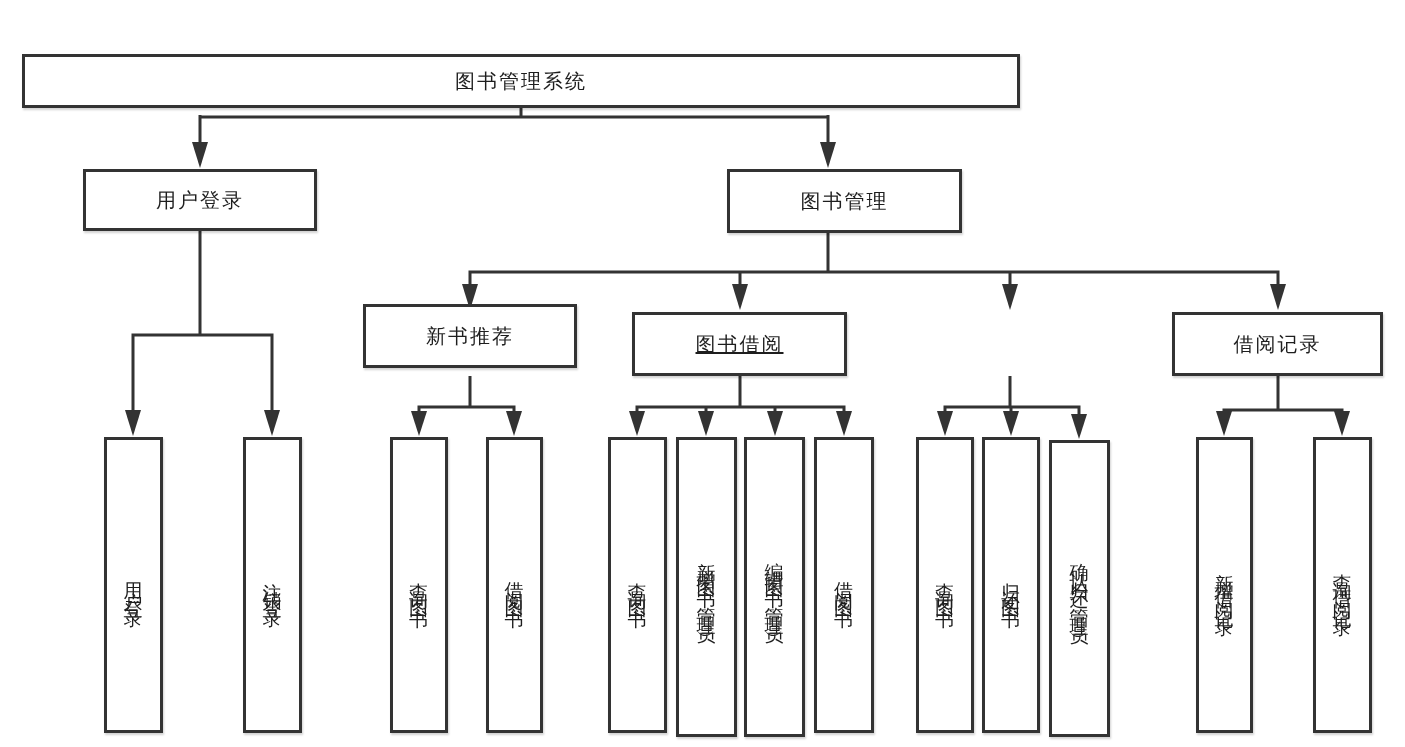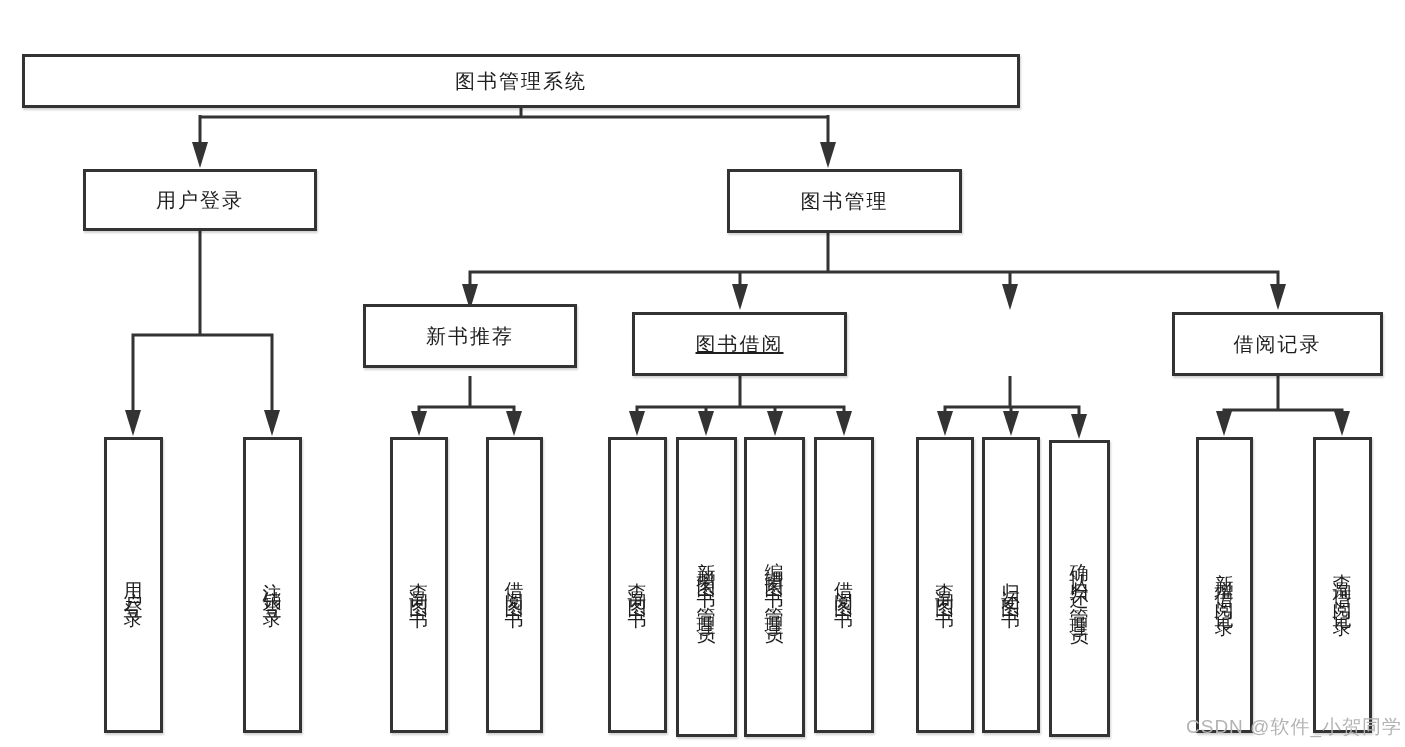--- a/index.html
+++ b/index.html
@@ -147,15 +147,14 @@
     <span class="vlabel">确认归还（管理员）</span>
   </div>
 
   <div class="box vbox" style="left:1196px;top:437px;width:57px;height:296px;">
     <span class="vlabel">新增借阅记录</span>
   </div>
   <div class="box vbox" style="left:1313px;top:437px;width:59px;height:296px;">
     <span class="vlabel">查询借阅记录</span>
   </div>
 
-  <div class="watermark">CSDN @软件_小贺同学</div>
 
 </div>
 
 </body></html>

